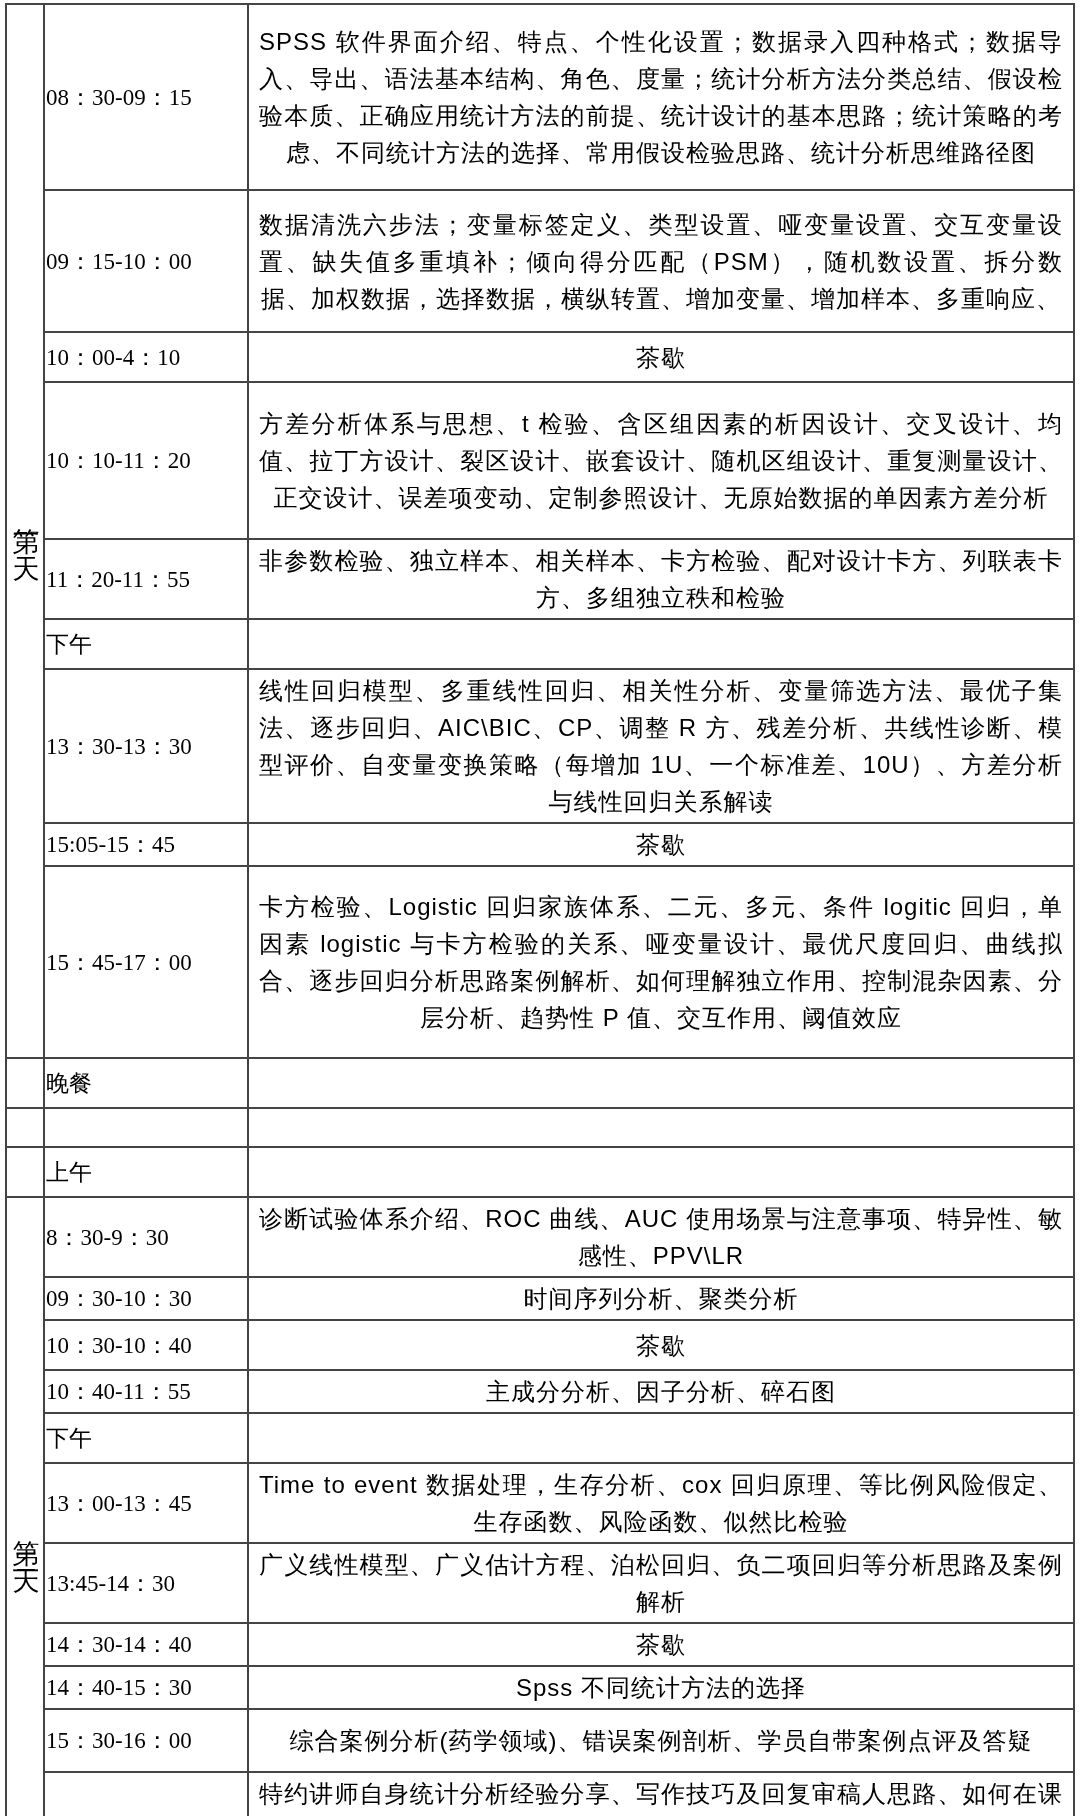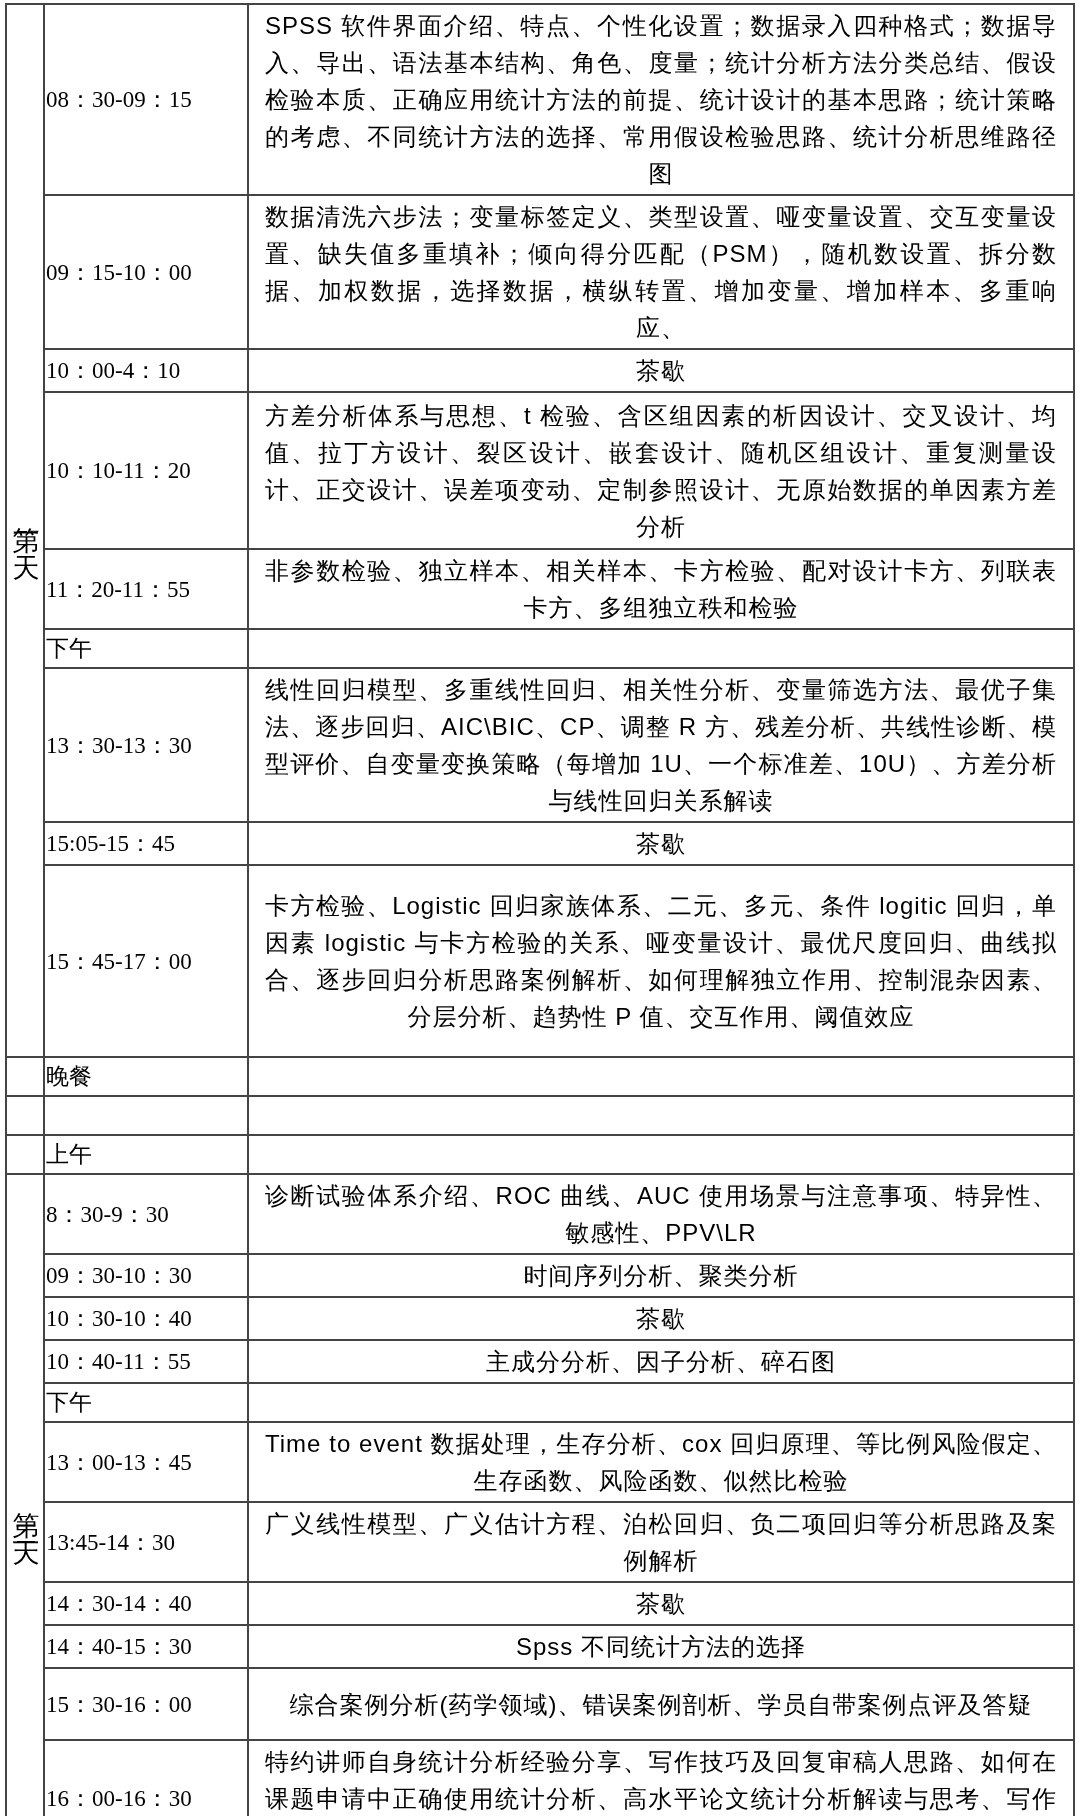--- a/index.html
+++ b/index.html
@@ -35,30 +35,30 @@
     text-align:left;
     font-family:"Liberation Serif","DejaVu Serif",serif;
     font-size:23px;
     white-space:nowrap;
   }
   td.content{
     font-size:24px;
     font-weight:500;
     line-height:37px;
     letter-spacing:1px;
-    padding:2px 16px;
+    padding:2px 10px;
   }
   td.cj{text-align:justify;text-align-last:center;}
   td.cjl{text-align:justify;text-align-last:left;}
   td.cc{text-align:center;margin-left:24px;}
-  tr.r186{height:186px;} tr.r142{height:142px;} tr.r38{height:39px;}
+  tr.r186{height:186px;} tr.r142{height:142px;} tr.r38{height:50px;}
   tr.r157{height:157px;} tr.r77{height:77px;}  tr.r148{height:148px;}
   tr.r35{height:35px;}   tr.r192{height:192px;} tr.r39{height:39px;}
   tr.r40{height:40px;}   tr.r37{height:37px;}   tr.r71{height:71px;}
-  tr.r78{height:72px;}   tr.r114{height:114px;}
+  tr.r78{height:63px;}   tr.r114{height:114px;}
 </style>
 </head>
 <body>
 
 <div class="page">
   <table class="schedule">
     <colgroup>
       <col class="c-day">
         <col class="c-time">
         <col class="c-content">

